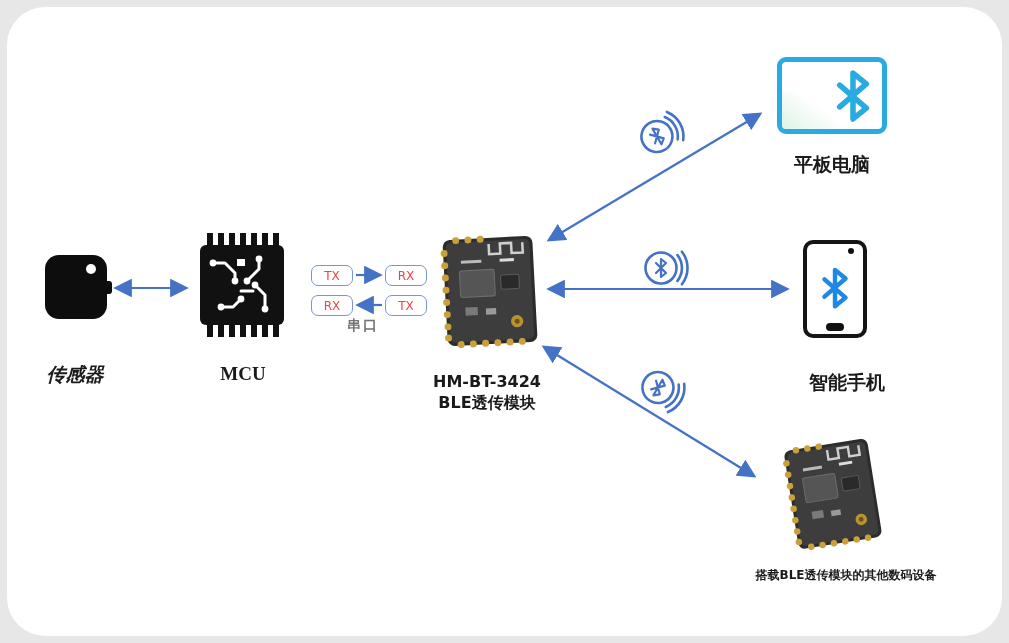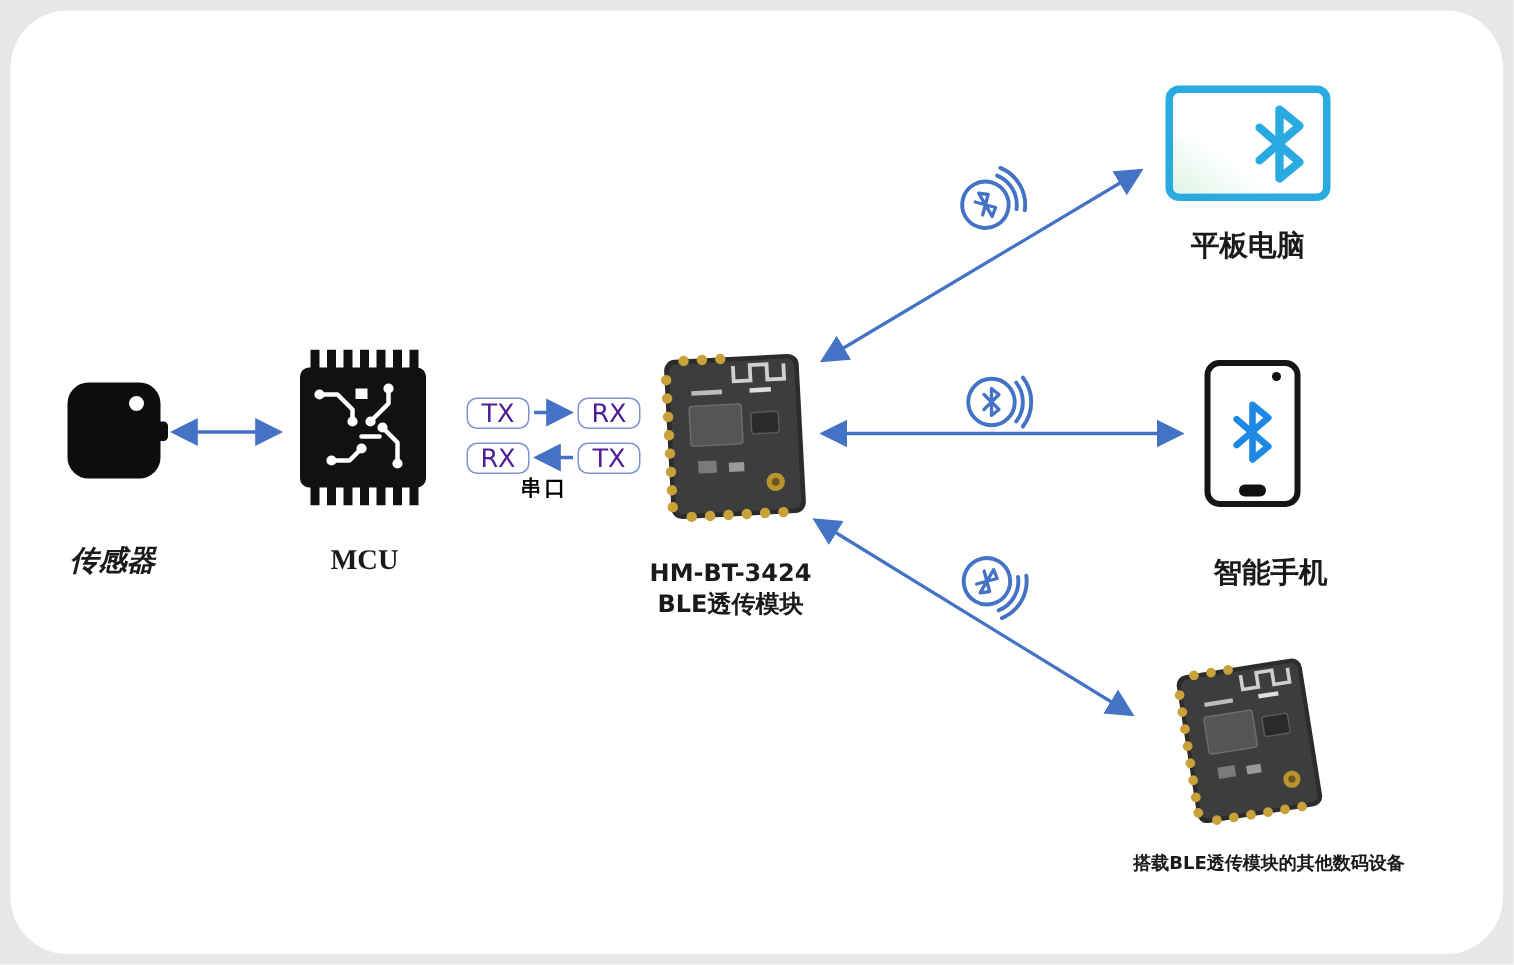--- a/index.html
+++ b/index.html
@@ -14,22 +14,22 @@
   .label-small{font-size:12px;}
   .label-mod{font-size:16px;}
 
   
   .sensor{position:absolute;left:45px;top:255px;width:62px;height:64px;background:#0d0d0d;border-radius:14px;}
   .sensor::before{content:"";position:absolute;right:-5px;top:26px;width:9px;height:13px;background:#0d0d0d;border-radius:3px;}
   .sensor::after{content:"";position:absolute;right:11px;top:9px;width:10px;height:10px;background:#ffffff;border-radius:50%;}
 
   
   .serial-box{position:absolute;width:42px;height:21px;box-sizing:border-box;border:1.5px solid #7a94d2;border-radius:7px;background:#fff;
-    color:#4c1d95;font-size:17px;display:flex;align-items:center;justify-content:center;}
-  .serial-label{position:absolute;left:340px;top:317px;width:46px;text-align:center;font-weight:bold;font-size:14px;color:#000000;letter-spacing:2px;}
+    color:#ef4444;font-size:12px;display:flex;align-items:center;justify-content:center;}
+  .serial-label{position:absolute;left:340px;top:317px;width:46px;text-align:center;font-weight:bold;font-size:14px;color:#737373;letter-spacing:2px;}
 
   
   .tablet{position:absolute;left:777px;top:57px;width:110px;height:77px;box-sizing:border-box;border:5px solid #29abe2;border-radius:9px;background:#ffffff;overflow:hidden;}
   .tablet .glow{position:absolute;left:-30px;bottom:-34px;width:120px;height:75px;background:linear-gradient(45deg,#cdeeda 20%,rgba(205,238,218,0) 65%);transform:rotate(-8deg);}
   .tablet svg{position:absolute;left:42px;top:5px;height:58px;}
 
   
   .phone{position:absolute;left:803px;top:240px;width:64px;height:98px;box-sizing:border-box;border:4px solid #151515;border-radius:10px;background:#ffffff;}
   .phone .cam{position:absolute;top:4px;right:9px;width:6px;height:6px;background:#111;border-radius:50%;}
   .phone .home{position:absolute;bottom:3px;left:50%;transform:translateX(-50%);width:18px;height:8px;background:#111;border-radius:4px;}

